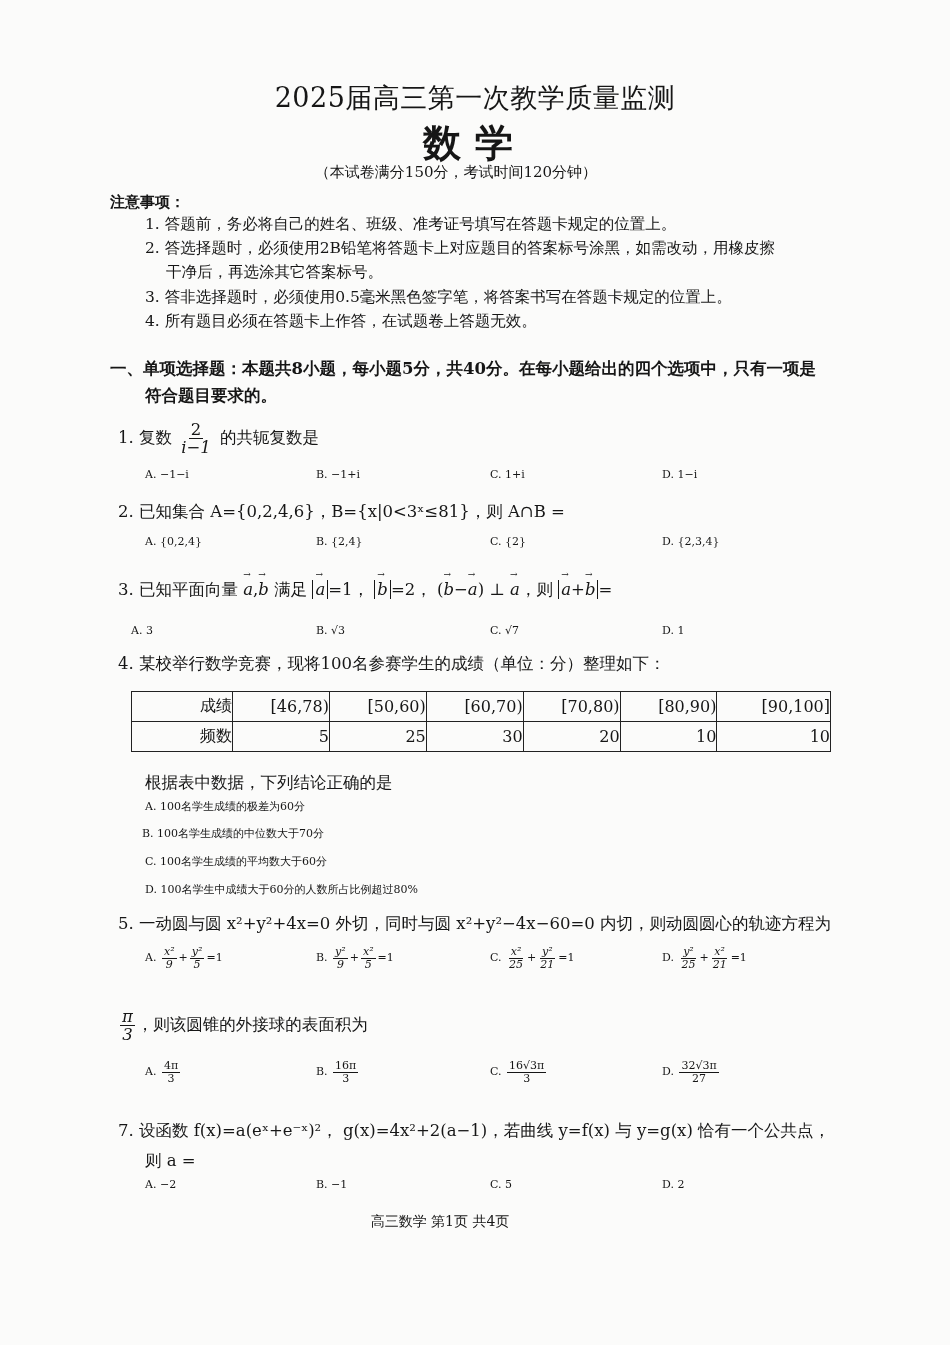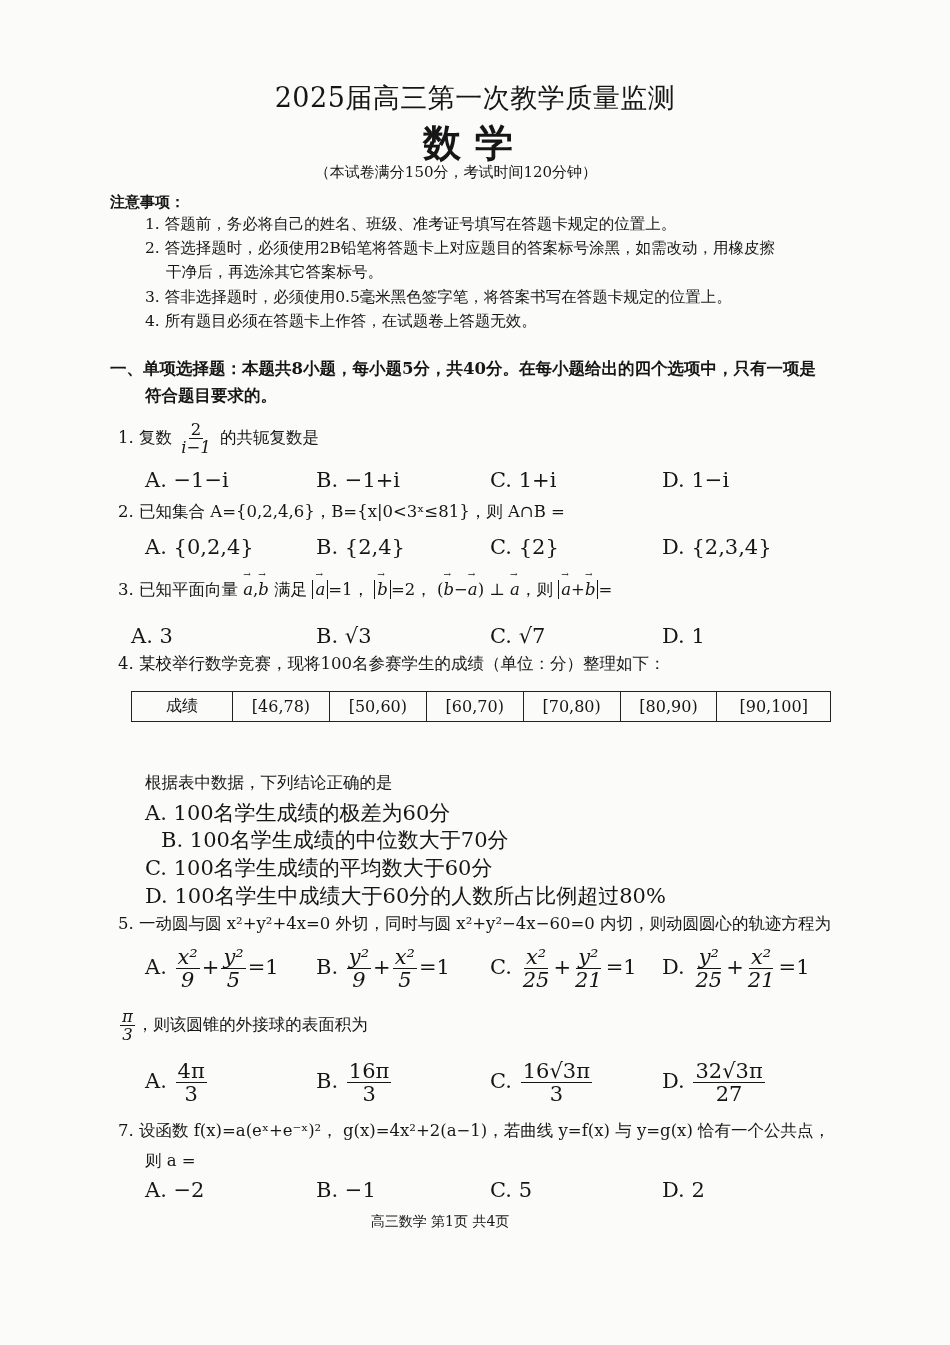--- a/index.html
+++ b/index.html
@@ -6,27 +6,27 @@
   body{width:950px;height:1345px;background:#fbfbfa;position:relative;overflow:hidden;
        font-family:"DejaVu Serif","Liberation Serif",serif;color:#161616;}
   .abs{position:absolute;white-space:nowrap;}
   .title{left:0;width:950px;text-align:center;top:80px;font-size:27px;letter-spacing:0.5px;}
   .subject{left:0;width:950px;text-align:center;top:118px;font-size:38px;font-weight:bold;letter-spacing:14px;}
   .note{left:0;width:912px;text-align:center;top:163px;font-size:15px;}
   .notes-h{left:110px;top:193px;font-size:15px;font-weight:bold;}
   .n{font-size:15.5px;}
   .sec{left:110px;font-size:16.5px;font-weight:bold;}
   .q{font-size:16.5px;}
-  .opt{font-size:21px;}
+  .opt{font-size:11px;}
   i,.m{font-style:italic;}
   .frac{display:inline-flex;flex-direction:column;align-items:center;vertical-align:middle;margin:0 2px;line-height:1.05;}
   .frac .num{border-bottom:1px solid #161616;padding:0 2px;}
   .frac .den{padding:0 2px;}
   table.score{position:absolute;left:131px;top:691px;width:700px;border-collapse:collapse;font-size:16px;}
-  table.score td{border:1.5px solid #222;text-align:center;height:29px;padding:0;}
+  table.score td{border:1.5px solid #222;text-align:right;height:29px;padding:0;}
   .footer{left:0;width:880px;text-align:center;top:1213px;font-size:14px;}
   .vec{position:relative;display:inline-block;font-style:italic;}
   .vec::before{content:"→";position:absolute;top:-11px;left:0;font-size:9px;font-style:normal;}
   .absbar{border-left:1.5px solid #161616;border-right:1.5px solid #161616;padding:0 2px;}
 </style>
 </head>
 <body>
 
 <div class="abs title">2025届高三第一次教学质量监测</div>
 <div class="abs subject">数学</div>
@@ -81,25 +81,34 @@
   <tbody>
       <tr>
     <td style="width:100px">成绩</td>
     <td>[46,78)</td>
     <td>[50,60)</td>
     <td>[60,70)</td>
     <td>[70,80)</td>
     <td>[80,90)</td>
     <td>[90,100]</td>
   </tr>
+  <tr>
+    <td>频数</td>
+    <td>5</td>
+    <td>25</td>
+    <td>30</td>
+    <td>20</td>
+    <td>10</td>
+    <td>10</td>
+  </tr>
 </tbody>
   </table>
 <div class="abs q" style="left:145px;top:772px;">根据表中数据，下列结论正确的是</div>
 <div class="abs opt" style="left:145px;top:799px;">A. 100名学生成绩的极差为60分</div>
-<div class="abs opt" style="left:161px;top:826px;">B. 100名学生成绩的中位数大于70分</div>
+<div class="abs opt" style="left:142px;top:826px;">B. 100名学生成绩的中位数大于70分</div>
 <div class="abs opt" style="left:145px;top:854px;">C. 100名学生成绩的平均数大于60分</div>
 <div class="abs opt" style="left:145px;top:882px;">D. 100名学生中成绩大于60分的人数所占比例超过80%</div>
 
 <div class="abs q" style="left:118px;top:913px;">5. 一动圆与圆 x²+y²+4x=0 外切，同时与圆 x²+y²−4x−60=0 内切，则动圆圆心的轨迹方程为</div>
 <div class="abs opt" style="left:145px;top:946px;">
   <span>A.</span>
   <span class="frac m">
       <span class="num">x²</span>
       <span class="den">9</span>
     </span>+<span class="frac m">

